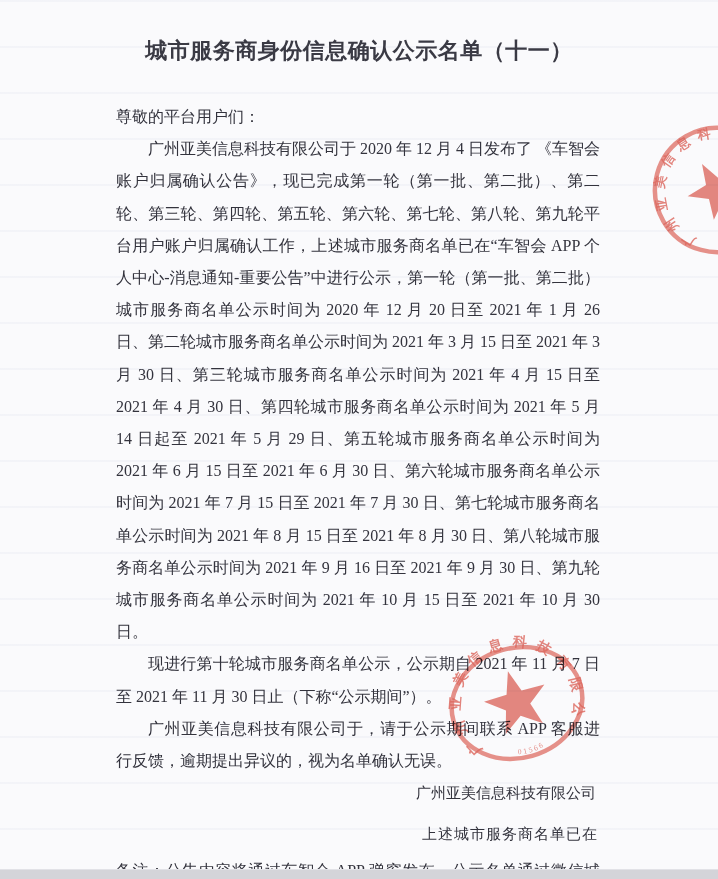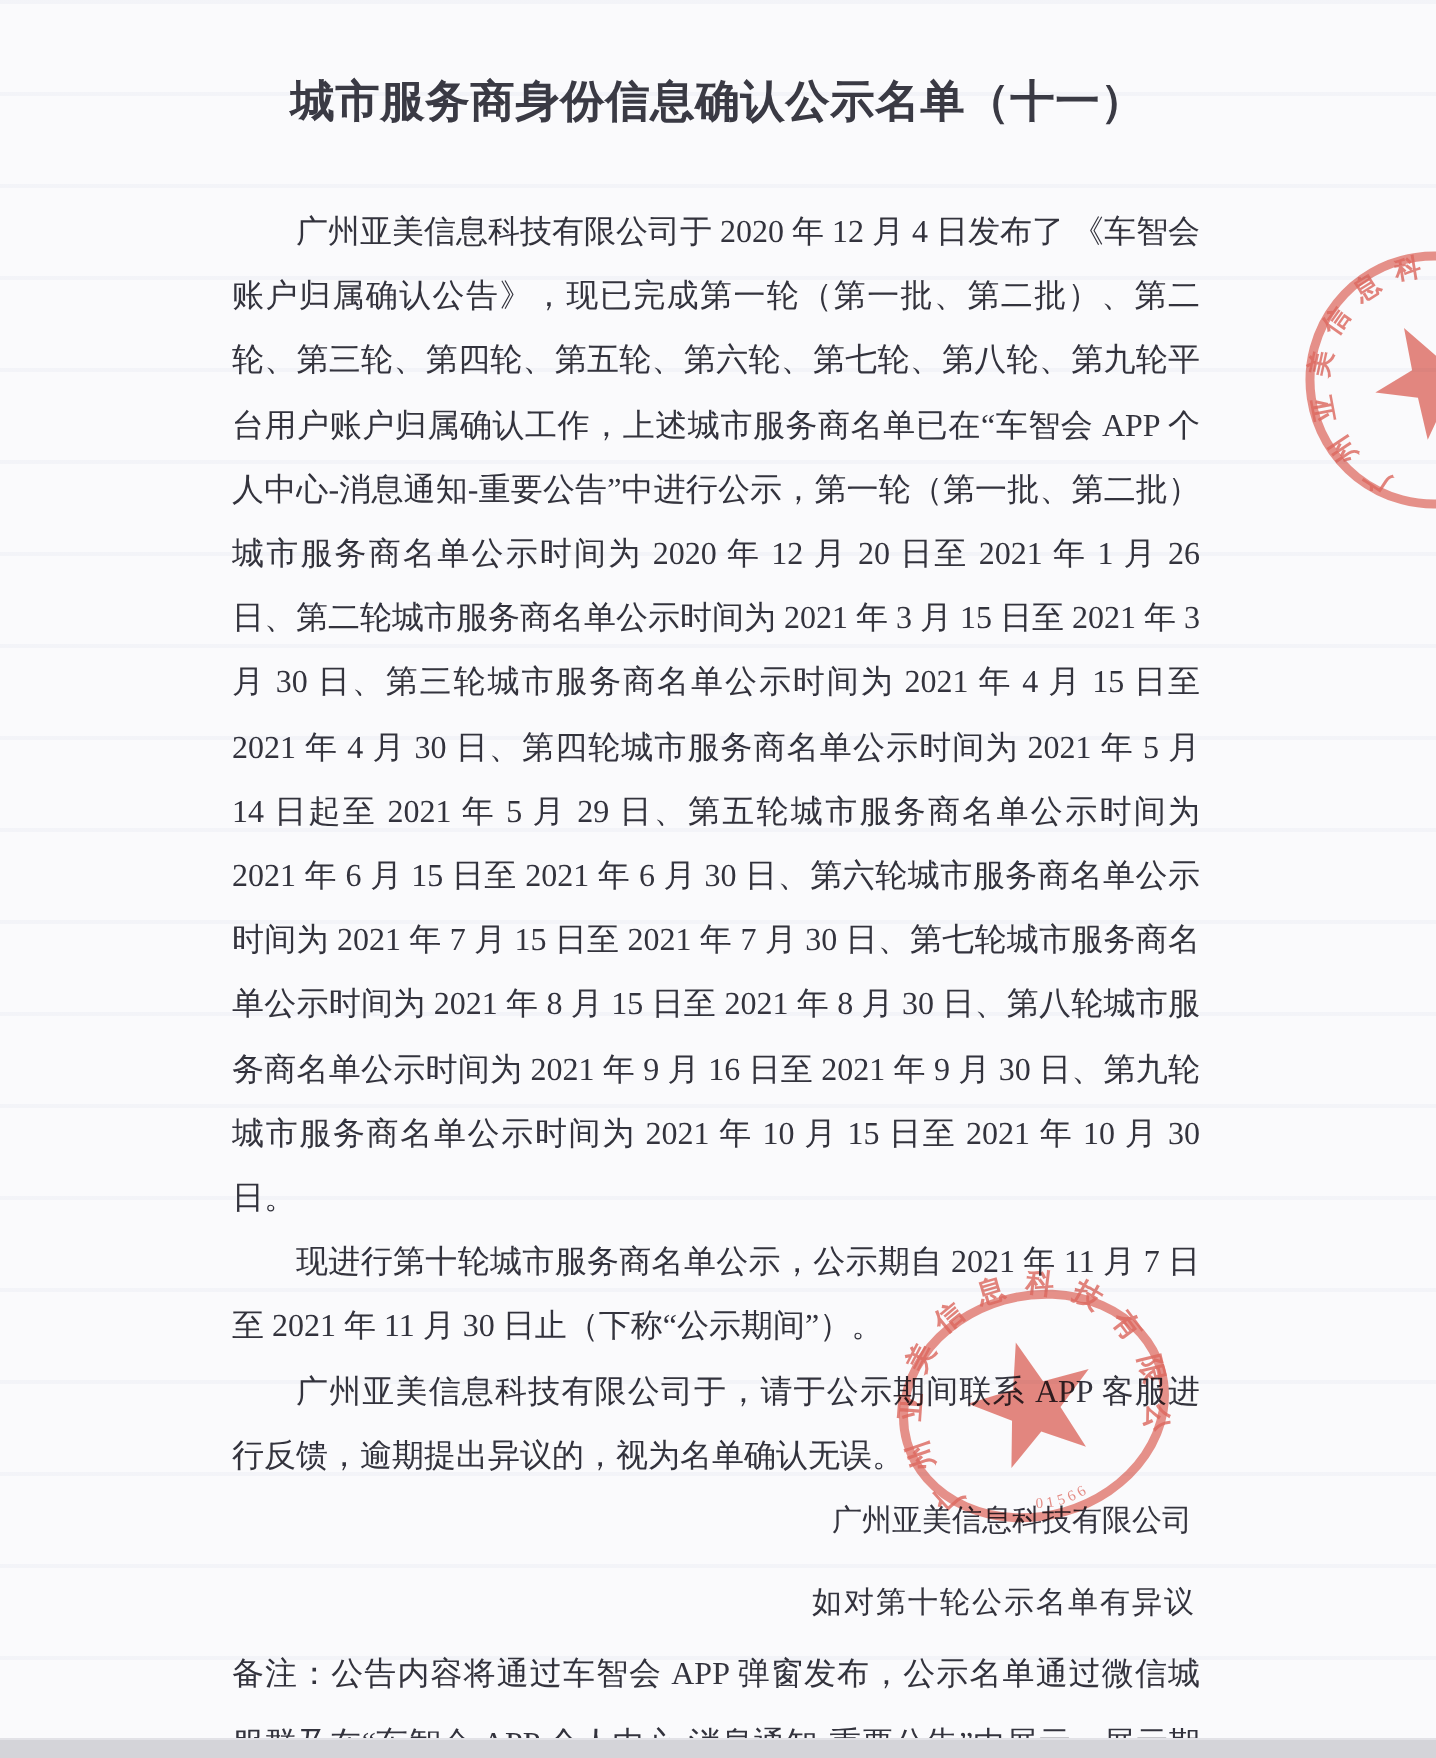--- a/index.html
+++ b/index.html
@@ -69,25 +69,26 @@
   }
 </style>
 </head>
 <body>
 
 <div class="page">
 
   <h1 class="doc-title">城市服务商身份信息确认公示名单（十一）</h1>
 
   <div class="doc-body">
+    <p>尊敬的平台用户们：</p>
     <p class="para">广州亚美信息科技有限公司于 2020 年 12 月 4 日发布了 《车智会账户归属确认公告》，现已完成第一轮（第一批、第二批）、第二轮、第三轮、第四轮、第五轮、第六轮、第七轮、第八轮、第九轮平台用户账户归属确认工作，上述城市服务商名单已在“车智会 APP 个人中心-消息通知-重要公告”中进行公示，第一轮（第一批、第二批）城市服务商名单公示时间为 2020 年 12 月 20 日至 2021 年 1 月 26 日、第二轮城市服务商名单公示时间为 2021 年 3 月 15 日至 2021 年 3 月 30 日、第三轮城市服务商名单公示时间为 2021 年 4 月 15 日至 2021 年 4 月 30 日、第四轮城市服务商名单公示时间为 2021 年 5 月 14 日起至 2021 年 5 月 29 日、第五轮城市服务商名单公示时间为 2021 年 6 月 15 日至 2021 年 6 月 30 日、第六轮城市服务商名单公示时间为 2021 年 7 月 15 日至 2021 年 7 月 30 日、第七轮城市服务商名单公示时间为 2021 年 8 月 15 日至 2021 年 8 月 30 日、第八轮城市服务商名单公示时间为 2021 年 9 月 16 日至 2021 年 9 月 30 日、第九轮城市服务商名单公示时间为 2021 年 10 月 15 日至 2021 年 10 月 30 日。</p>
     <p class="para">现进行第十轮城市服务商名单公示，公示期自 2021 年 11 月 7 日至 2021 年 11 月 30 日止（下称“公示期间”）。</p>
     <p class="para">广州亚美信息科技有限公司于，请于公示期间联系 APP 客服进行反馈，逾期提出异议的，视为名单确认无误。</p>
     <p class="sig-line">广州亚美信息科技有限公司</p>
-    <p class="sig-line sig-date">如对第十轮公示名单有异议</p>
+    <p class="sig-line sig-date">上述城市服务商名单已在</p>
     <p class="note-block">备注：公告内容将通过车智会 APP 弹窗发布，公示名单通过微信城服群及在“车智会 APP 个人中心-消息通知-重要公告”中展示，展示期为 15 天，15 天后将公示名单存放于“车智会 APP 个人中心-销售管理”中。</p>
   </div>
 
   <svg class="seal seal-lower" width="170" height="150" viewBox="-85 -75 170 150">
     <g transform="rotate(-16)" fill="none">
       <ellipse rx="66" ry="55" stroke="#dd5347" stroke-width="4.5" opacity="0.72"></ellipse>
       <path d="M0,-33 L7.8,-10.7 L31.4,-10.2 L12.6,4.1 L19.4,26.7 L0,13.2 L-19.4,26.7 L-12.6,4.1 L-31.4,-10.2 L-7.8,-10.7 Z" fill="#dd5347" opacity="0.78" stroke="none"></path>
       <defs>
         <path id="sealArcLower" d="M -44.5,36 A 57,57 0 1 1 44.5,36"></path>
         <path id="numArcLower" d="M -26,44 A 51,51 0 0 0 26,44"></path>

